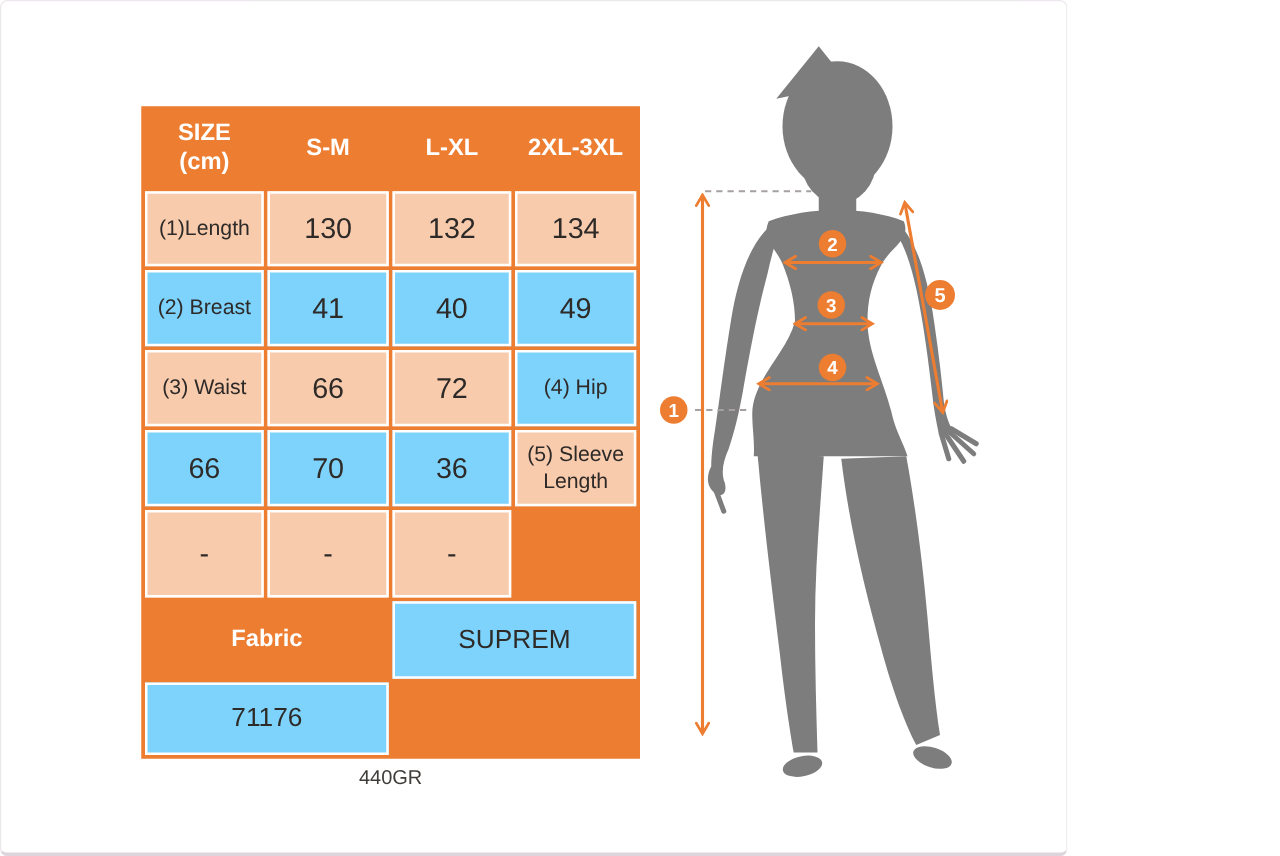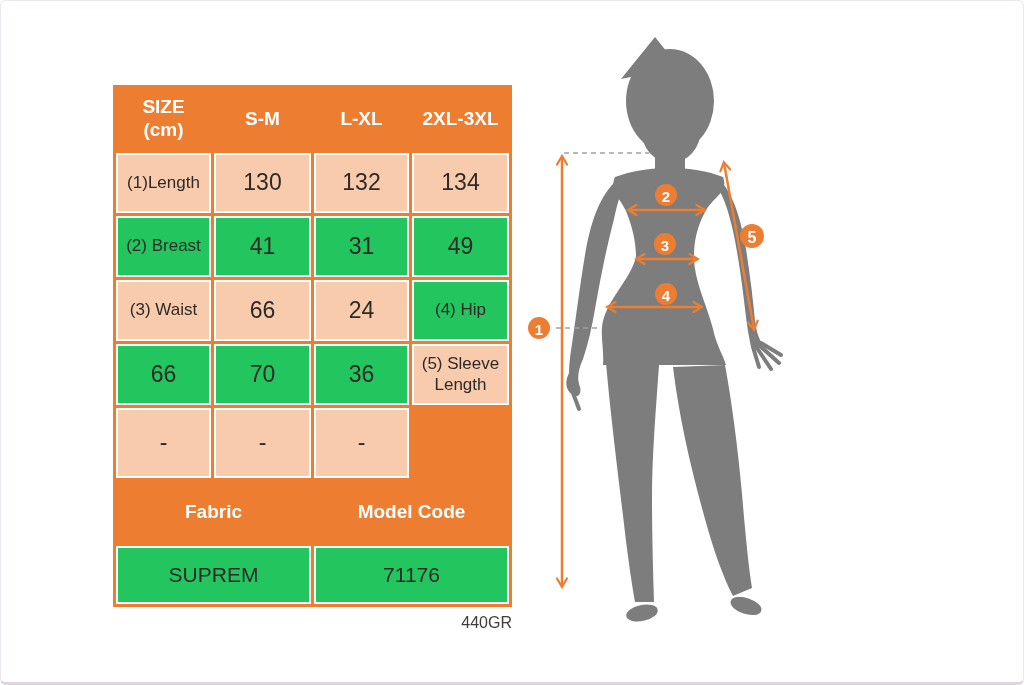--- a/index.html
+++ b/index.html
@@ -1,18 +1,18 @@
 <!DOCTYPE html>
 <html><head>
 <meta charset="utf-8">
 <style>
   html,body{margin:0;padding:0;background:#fff;}
   .page{
     position:relative;
-    width:1024px;height:685px;
+    width:854px;height:685px;
     box-sizing:border-box;
     background:#fff;
     border:1px solid #ece7ec;
     border-bottom:3px solid #dcd5dc;
     border-radius:6px;
     overflow:hidden;
     font-family:"Liberation Sans", sans-serif;
   }
   .size-table{
     position:absolute;left:112px;top:84px;
@@ -27,28 +27,28 @@
     display:flex;flex-direction:column;align-items:center;justify-content:center;
     border:2px solid #ffffff;
     color:#2e2a28;text-align:center;
     line-height:1.2;
   }
   .hdr{
     background:#ED7D31;border-color:#ED7D31;
     color:#ffffff;font-weight:700;font-size:19px;
   }
   .shade-a{background:#F8CBAD;}
-  .shade-b{background:#22c55e;}
+  .shade-b{background:#7dd3fc;}
   .label-cell{font-size:17px;padding:0 2px;}
   .value-cell{font-size:23px;text-align:right;}
   .footer-value{font-size:21px;text-align:right;}
   .span2{grid-column:span 2;}
   .weight-note{
     position:absolute;left:112px;top:613px;width:399px;
-    text-align:right;font-size:16px;color:#3f3c3a;
+    text-align:center;font-size:16px;color:#3f3c3a;
     padding-right:2px;
   }
   .diagram{position:absolute;left:520px;top:28px;}
 </style>
 </head>
 <body>
 
 <div class="page">
 
   <div class="size-table">
@@ -61,39 +61,38 @@
     <div class="cell hdr">L-XL</div>
     <div class="cell hdr">2XL-3XL</div>
 
     <div class="cell shade-a label-cell">(1)Length</div>
     <div class="cell shade-a value-cell">130</div>
     <div class="cell shade-a value-cell">132</div>
     <div class="cell shade-a value-cell">134</div>
 
     <div class="cell shade-b label-cell">(2) Breast</div>
     <div class="cell shade-b value-cell">41</div>
-    <div class="cell shade-b value-cell">31</div>
+    <div class="cell shade-b value-cell">40</div>
     <div class="cell shade-b value-cell">49</div>
 
     <div class="cell shade-a label-cell">(3) Waist</div>
     <div class="cell shade-a value-cell">66</div>
-    <div class="cell shade-a value-cell">24</div>
+    <div class="cell shade-a value-cell">72</div>
 
     <div class="cell shade-b label-cell">(4) Hip</div>
     <div class="cell shade-b value-cell">66</div>
     <div class="cell shade-b value-cell">70</div>
     <div class="cell shade-b value-cell">36</div>
 
     <div class="cell shade-a label-cell">(5) Sleeve Length</div>
     <div class="cell shade-a value-cell">-</div>
     <div class="cell shade-a value-cell">-</div>
     <div class="cell shade-a value-cell">-</div>
 
     <div class="cell hdr span2">Fabric</div>
-    <div class="cell hdr span2">Model Code</div>
 
     <div class="cell shade-b footer-value span2">SUPREM</div>
     <div class="cell shade-b footer-value span2">71176</div>
   </div>
 
   <div class="weight-note">440GR</div>
 
   <svg class="diagram" width="320" height="640" viewBox="0 0 320 640" xmlns="http://www.w3.org/2000/svg">
     <defs>
       <marker id="arrowhead" markerUnits="userSpaceOnUse" markerWidth="12" markerHeight="12" viewBox="0 0 12 12" refX="9" refY="6" orient="auto-start-reverse">

